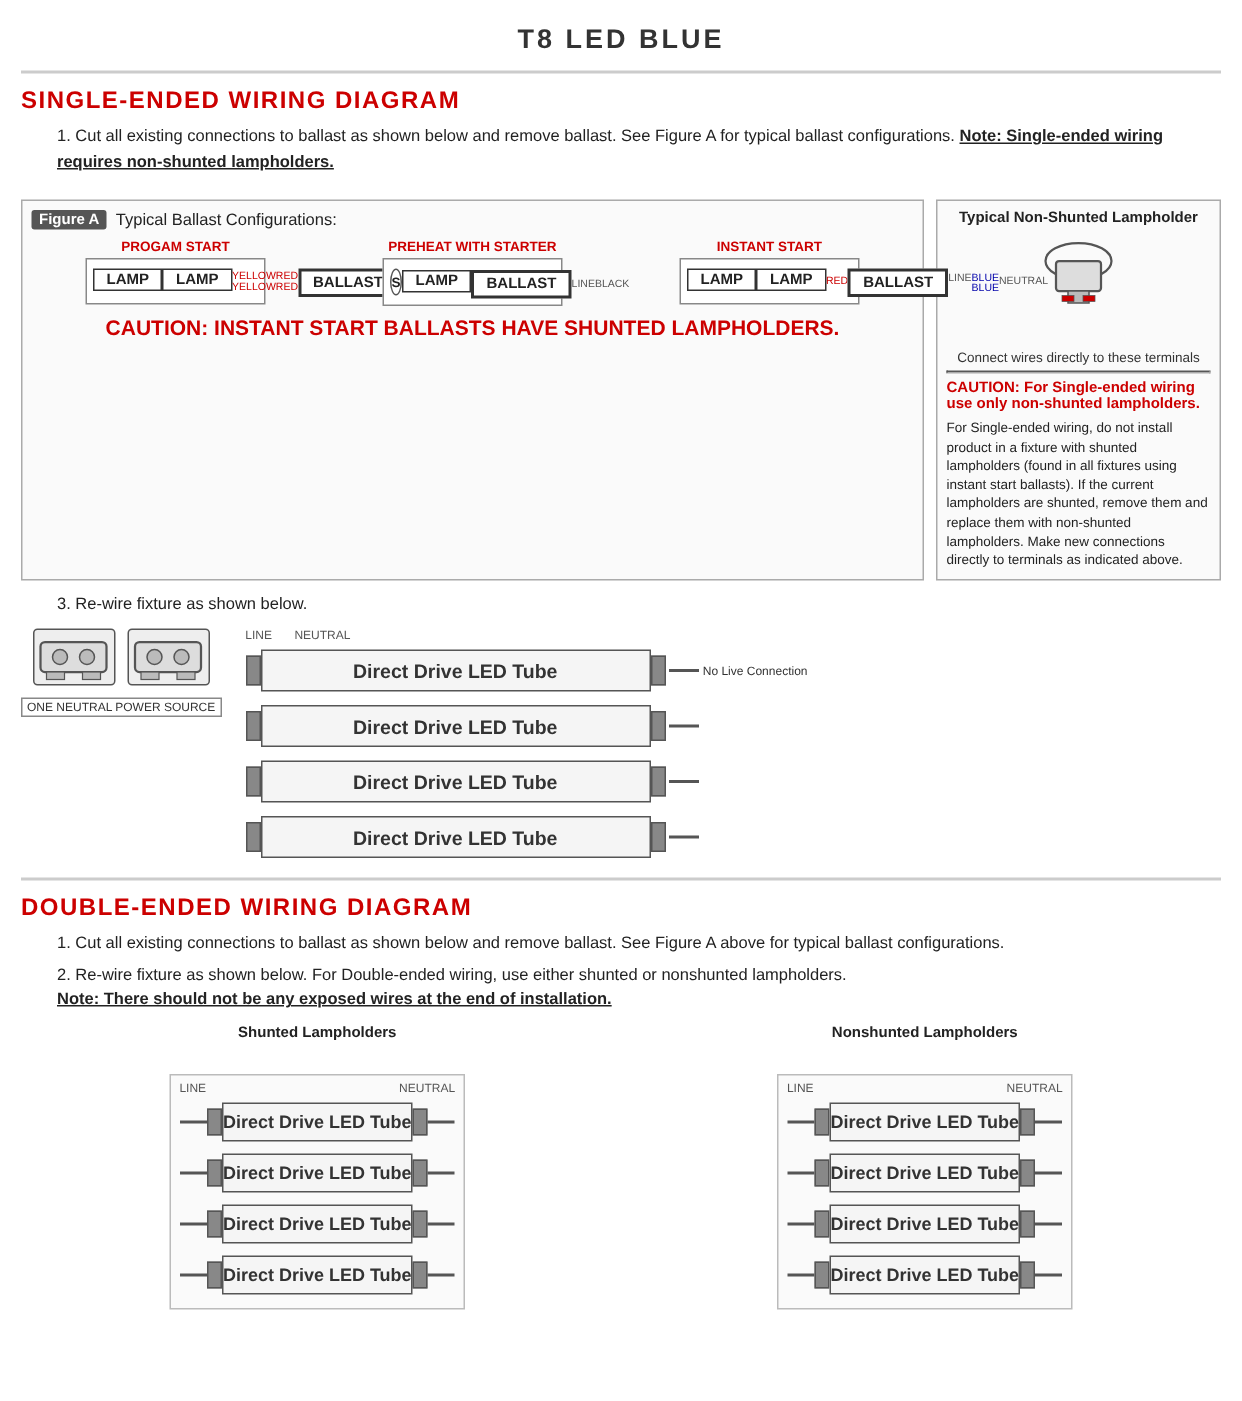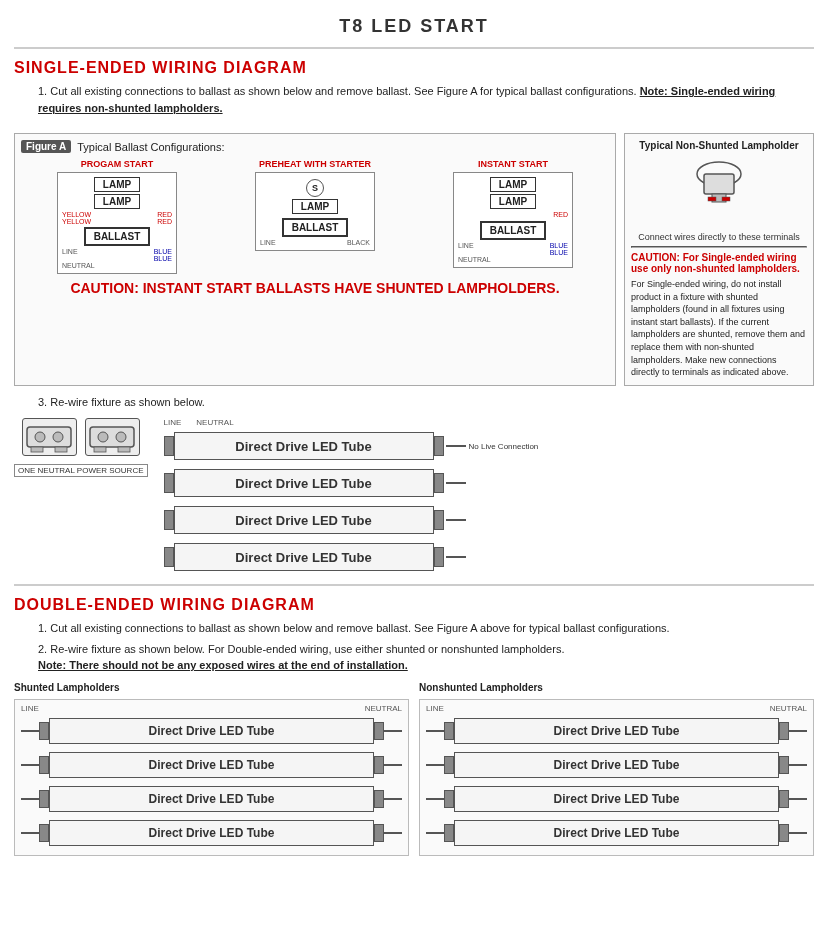--- a/index.html
+++ b/index.html
@@ -212,21 +212,22 @@
     .double-ended-section { }
     .double-wiring-diagrams {
       display: flex;
       gap: 10px;
       margin-top: 8px;
     }
     .wiring-half {
       flex: 1;
       display: flex;
       flex-direction: column;
-      gap: 2px;
+      gap: 18px;
+      align-items: center;
     }
     .wiring-half-title {
       font-size: 10px;
       font-weight: bold;
       margin-bottom: 4px;
     }
     .double-tube-area {
       border: 1px solid #bbb;
       padding: 4px 6px;
       background: #fafafa;
@@ -266,35 +267,35 @@
       display: inline-flex;
       align-items: center;
       justify-content: center;
       font-size: 9px;
       font-weight: bold;
       background: #fff;
       margin: 2px auto;
     }
     .config-inner {
       display: flex;
-      flex-direction: column;
+      flex-direction: row;
       align-items: center;
       width: 120px;
       border: 1px solid #888;
       padding: 4px;
       background: #fff;
       position: relative;
     }
   </style>
 </head>
 <body>
 
 <div class="page-wrapper">
 
-  <div class="page-title">T8 LED START</div>
+  <div class="page-title">T8 LED BLUE</div>
 
   <div class="single-ended-section">
     <div class="section-title">SINGLE-ENDED WIRING DIAGRAM</div>
     <div class="step-text">
       <span>1. Cut all existing connections to ballast as shown below and remove ballast. See Figure A for typical ballast configurations.</span>
       <strong> <u>Note: Single-ended wiring requires non-shunted lampholders.</u></strong>
     </div>
 
     <div class="single-ended-body">
 

